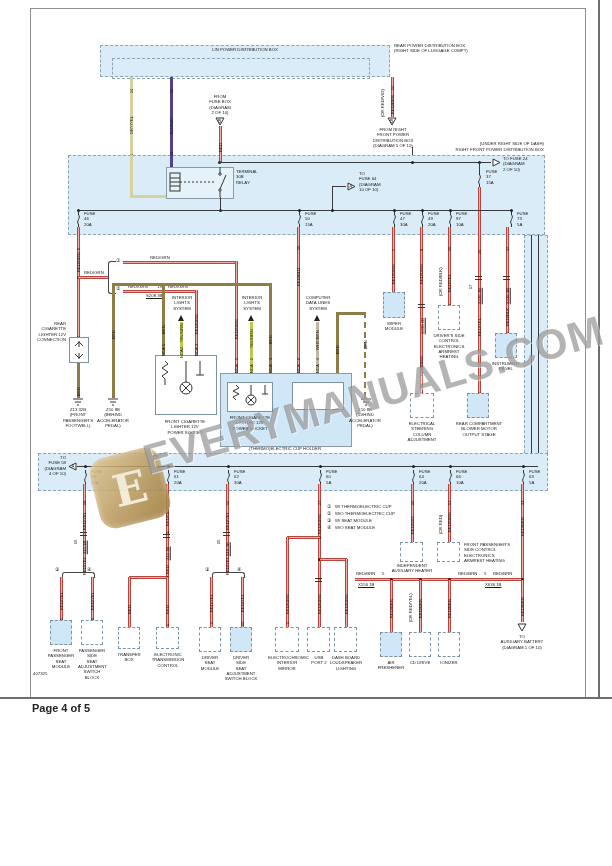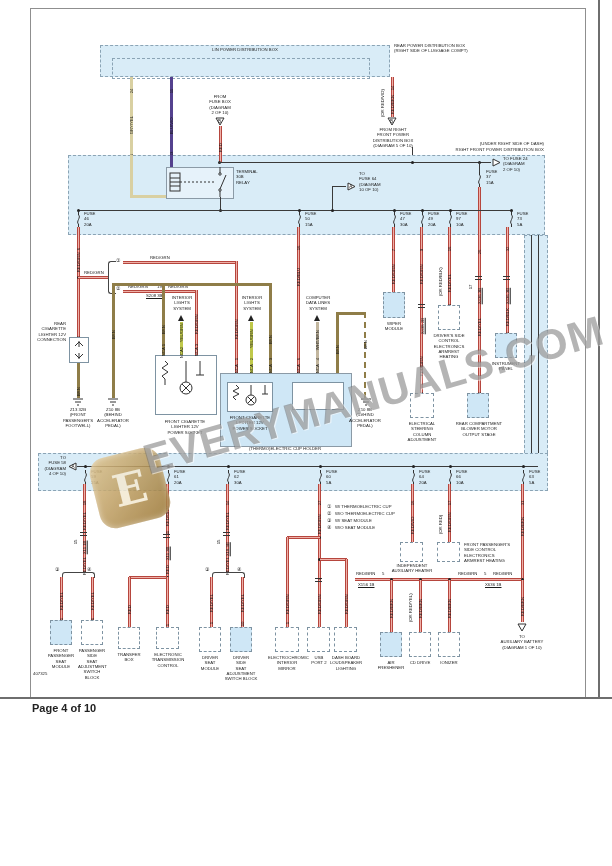--- a/index.html
+++ b/index.html
@@ -674,19 +674,19 @@
   <div class="w wv cr" style="left:521px;top:580px;height:42px"></div>
   <div class="v" style="left:525px;top:612px">RED/BRN</div>
   <svg class="sym" style="left:517px;top:623px" width="10" height="9">
       <polygon points="1,1 9,1 5,8"></polygon>
     </svg>
   <div class="t s c" style="left:492px;top:634px;width:60px">TO
 AUXILIARY BATTERY
 (DIAGRAM 1 OF 10)</div>
 
   <div class="t s" style="left:33px;top:671px">407325</div>
-  <div class="foot">Page 4 of 10</div>
+  <div class="foot">Page 4 of 5</div>
 
   <div class="wml">
       <span>E</span>
     </div>
   <div class="wmt">EVERYMANUALS.COM</div>
 </div>
 
 </body></html>

